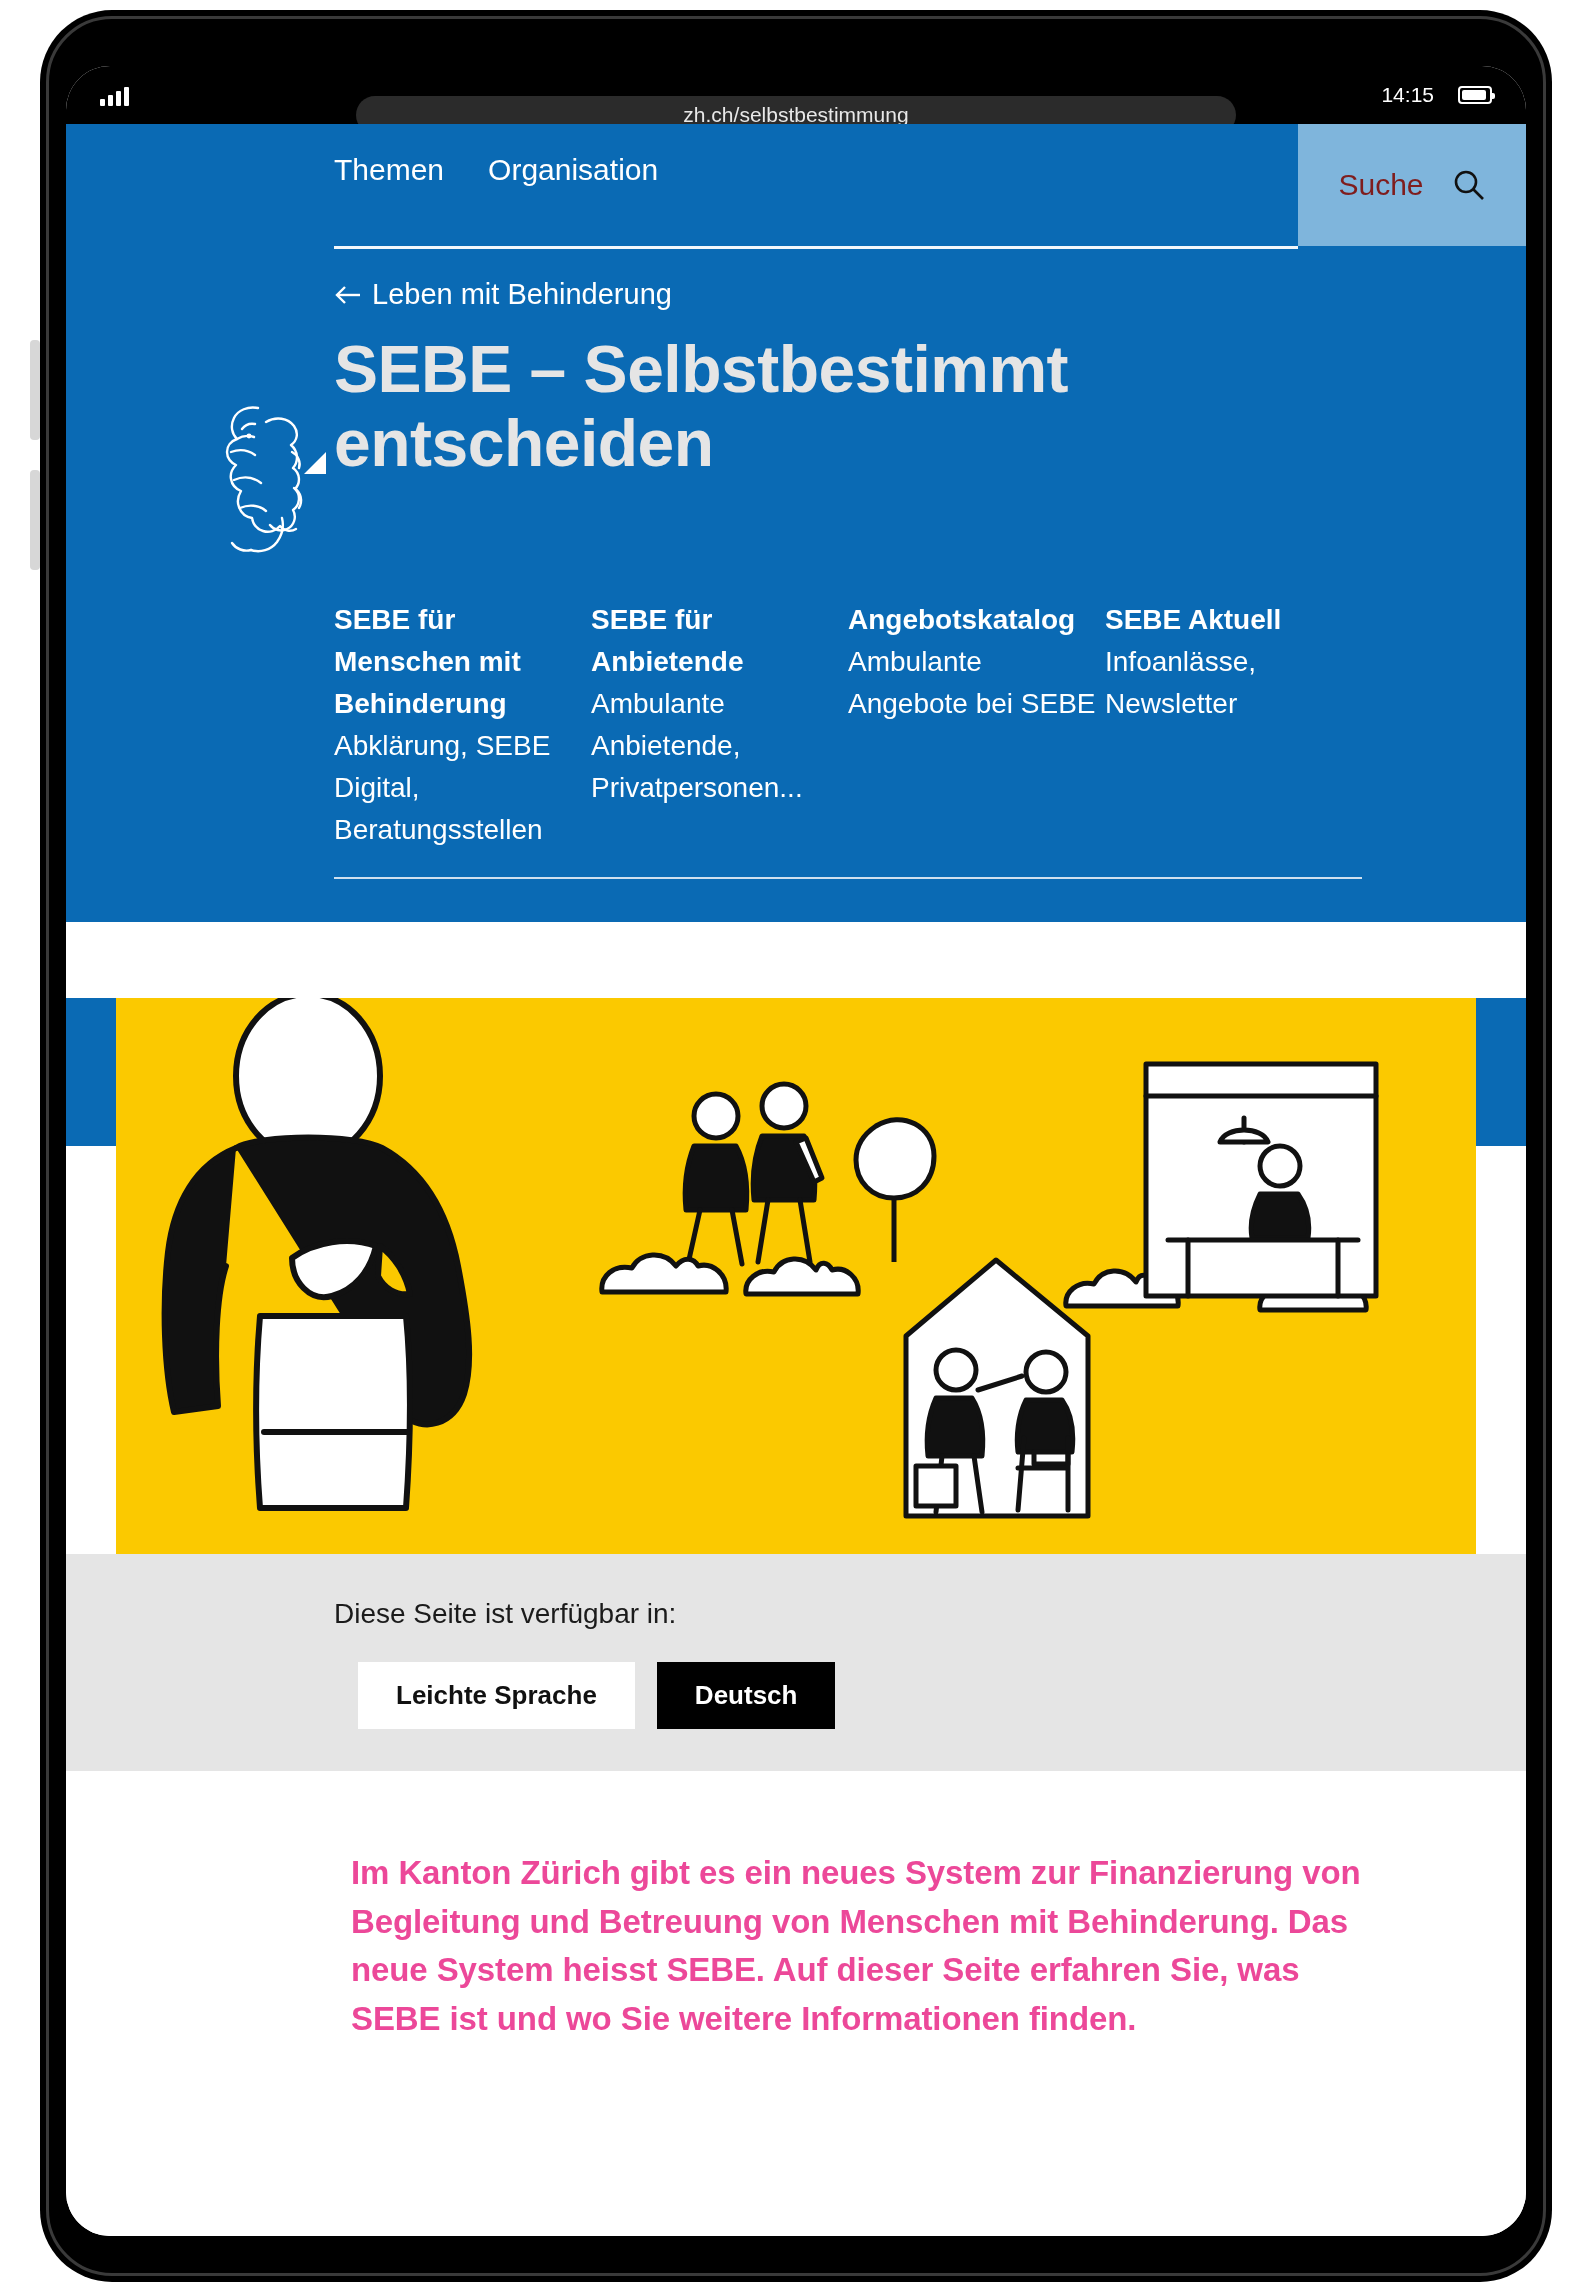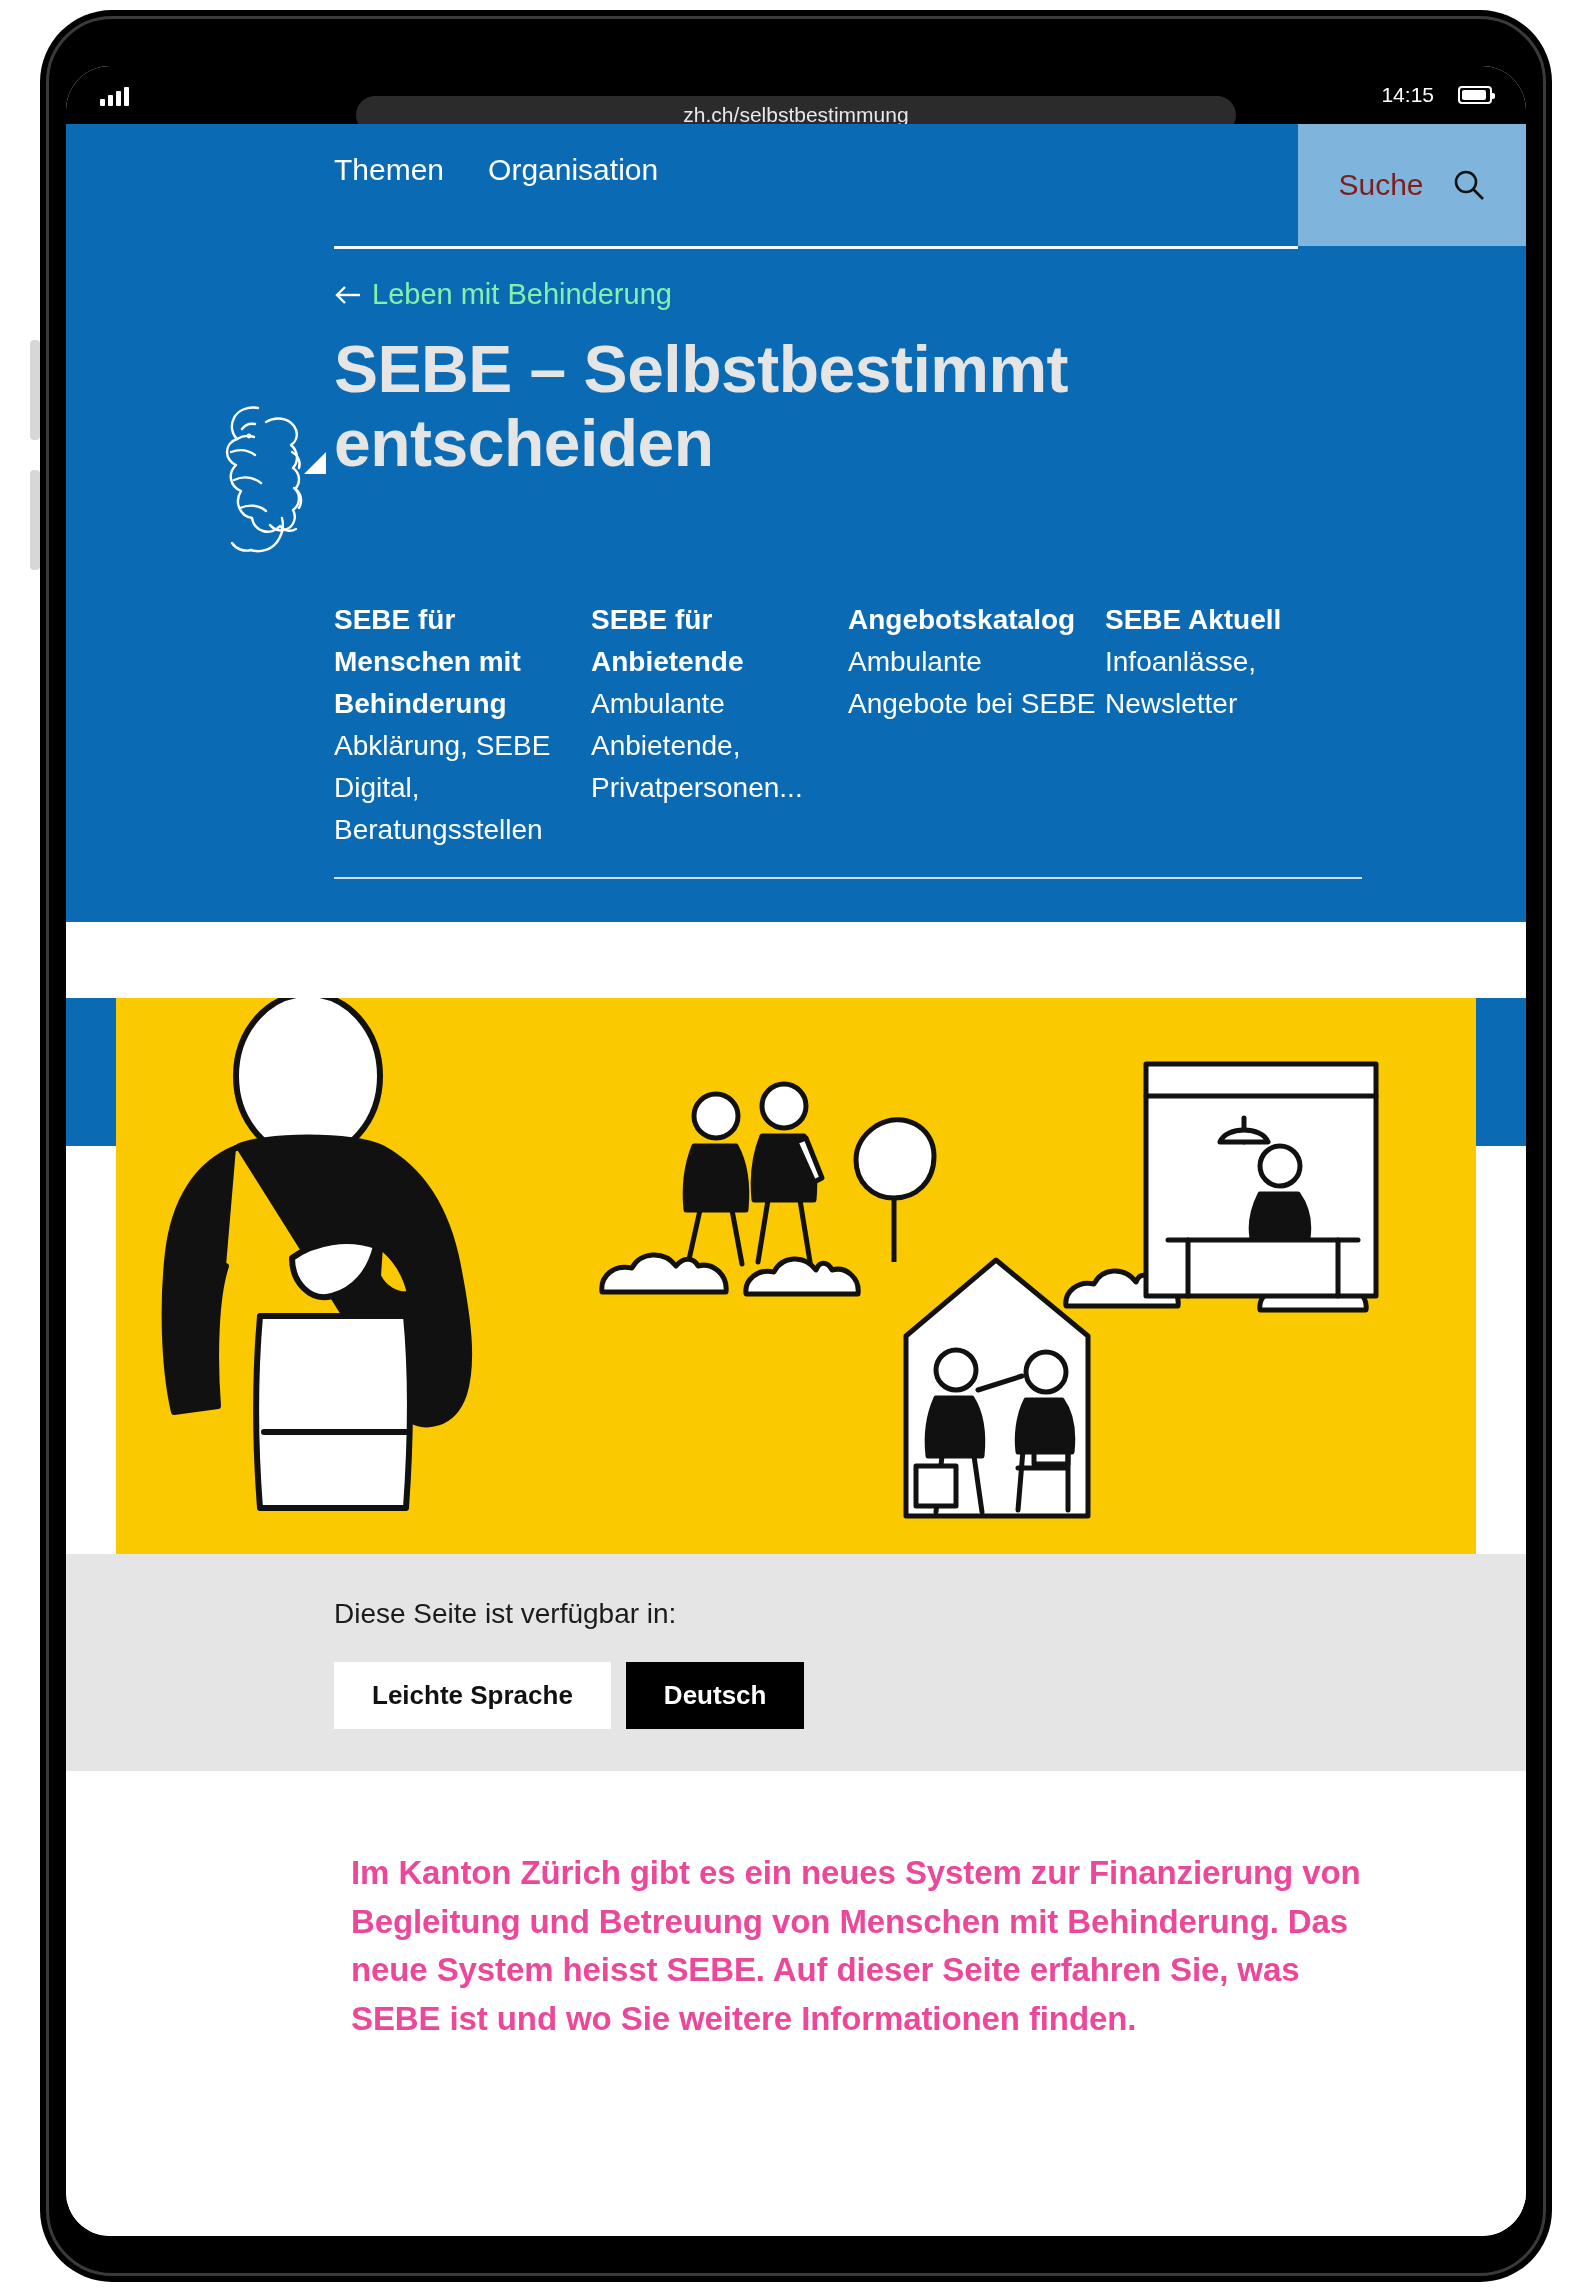--- a/index.html
+++ b/index.html
@@ -181,21 +181,21 @@
   }
   #coat-of-arms {
     position: absolute;
     left: 130px;
     top: 180px;
     width: 130px;
     height: 170px;
   }
   #breadcrumb {
     margin-left: 268px;
-    color: #86efac;
+    color: #ffffff;
     font-size: 29px;
     display: flex;
     align-items: center;
     gap: 10px;
   }
   #page-title {
     margin: 22px 0 0 268px;
     max-width: 1060px;
     color: #e5e5e5;
     font-size: 66px;
@@ -253,21 +253,21 @@
   
   #language-bar {
     background: #e5e5e5;
     padding: 44px 16px 42px 268px;
   }
   #language-label {
     color: #1b1b1b;
     font-size: 28px;
     margin-bottom: 32px;
   }
-  #language-buttons { display: flex; gap: 15px; }
+  #language-buttons { display: flex; gap: 22px; margin-left: 24px; }
   .lang-btn {
     font-size: 26px;
     font-weight: bold;
     padding: 18px 38px;
     border: none;
     cursor: pointer;
   }
   .lang-btn.inactive { background: #ffffff; color: #111111; }
   .lang-btn.active { background: #000000; color: #ffffff; }
 

